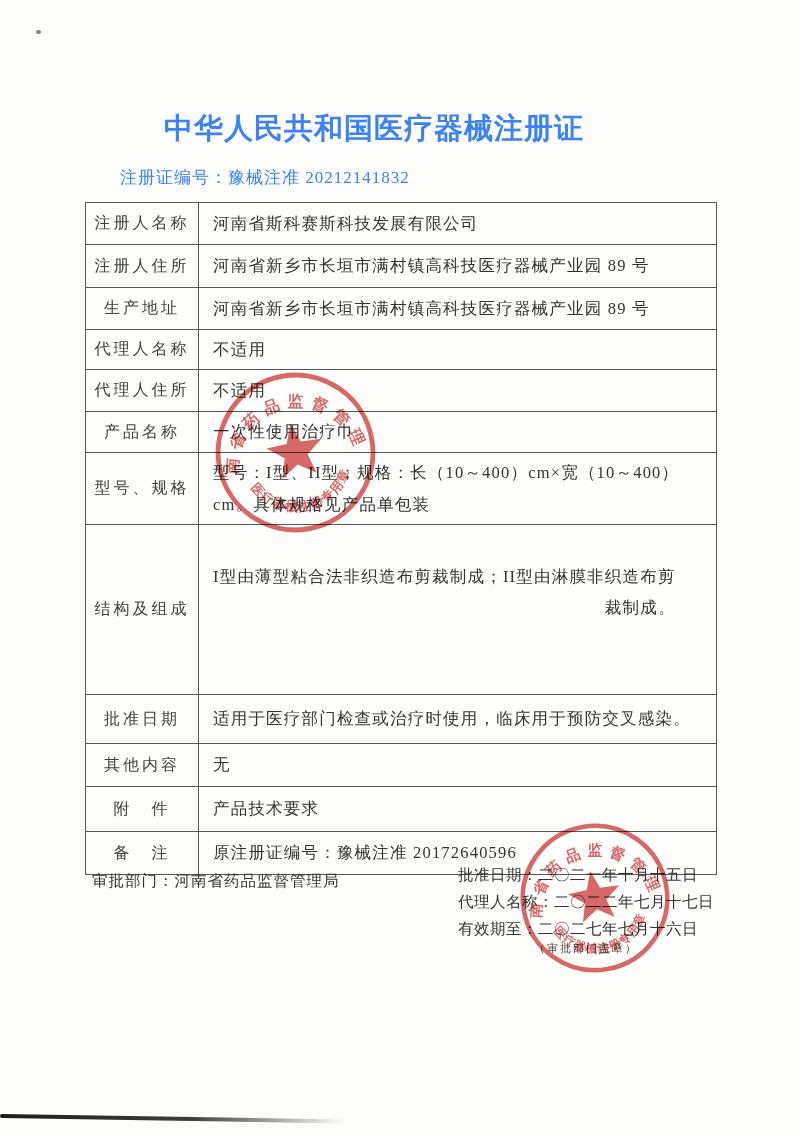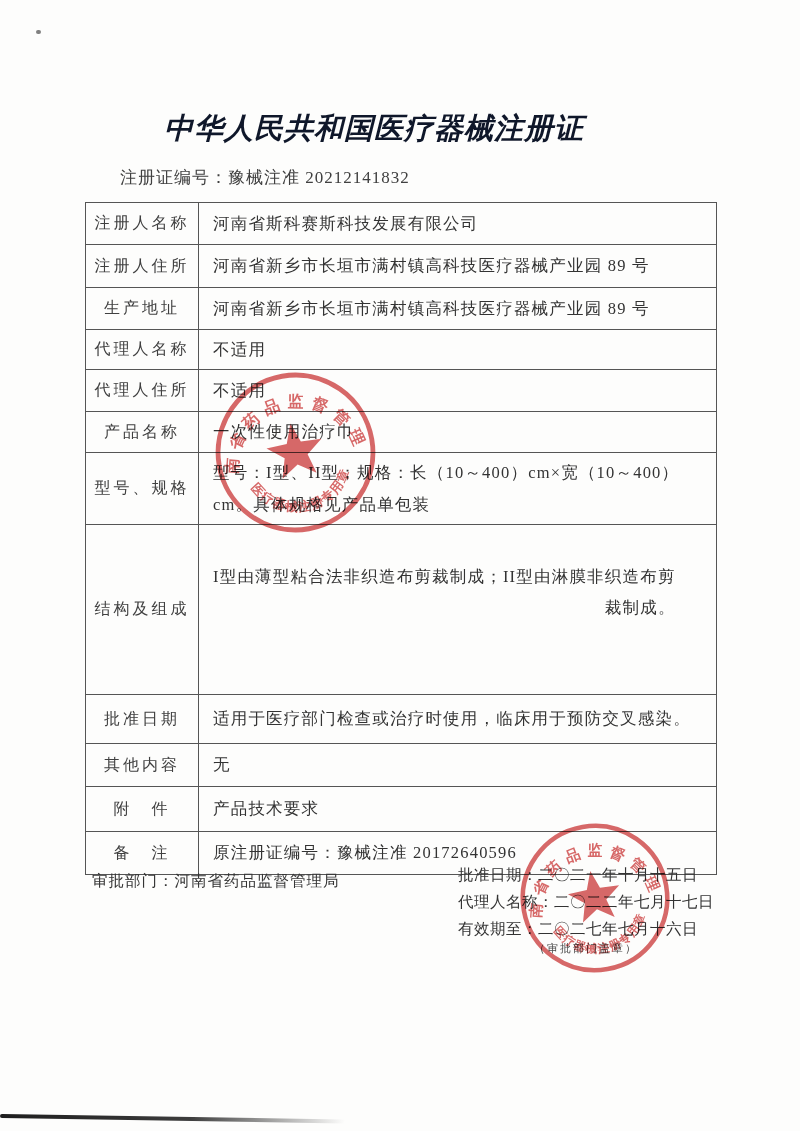--- a/index.html
+++ b/index.html
@@ -7,27 +7,26 @@
     position:relative;
     width:800px;height:1131px;
     background:#fdfdfc;
     overflow:hidden;
     font-family:"Liberation Serif","DejaVu Serif",serif;
     color:#3a3a3a;
   }
   .title{
     position:absolute;left:0;top:109px;width:748px;
     text-align:center;
-    font-size:29px;font-weight:bold;color:#0f172a;
+    font-size:29px;font-weight:bold;color:#3b82f6;
     letter-spacing:1px;
-    font-style:italic;
   }
   .certno{
     position:absolute;left:120px;top:166px;
-    font-size:17px;letter-spacing:1px;color:#404040;
+    font-size:17px;letter-spacing:1px;color:#3b82f6;
   }
   .ctable{
     position:absolute;left:85px;top:202px;width:632px;
     border:1px solid #555;
     box-sizing:border-box;
     background:transparent;
   }
   .trow{display:flex;box-sizing:border-box;border-bottom:1px solid #555;}
   .trow:last-child{border-bottom:none;}
   .tlabel{

